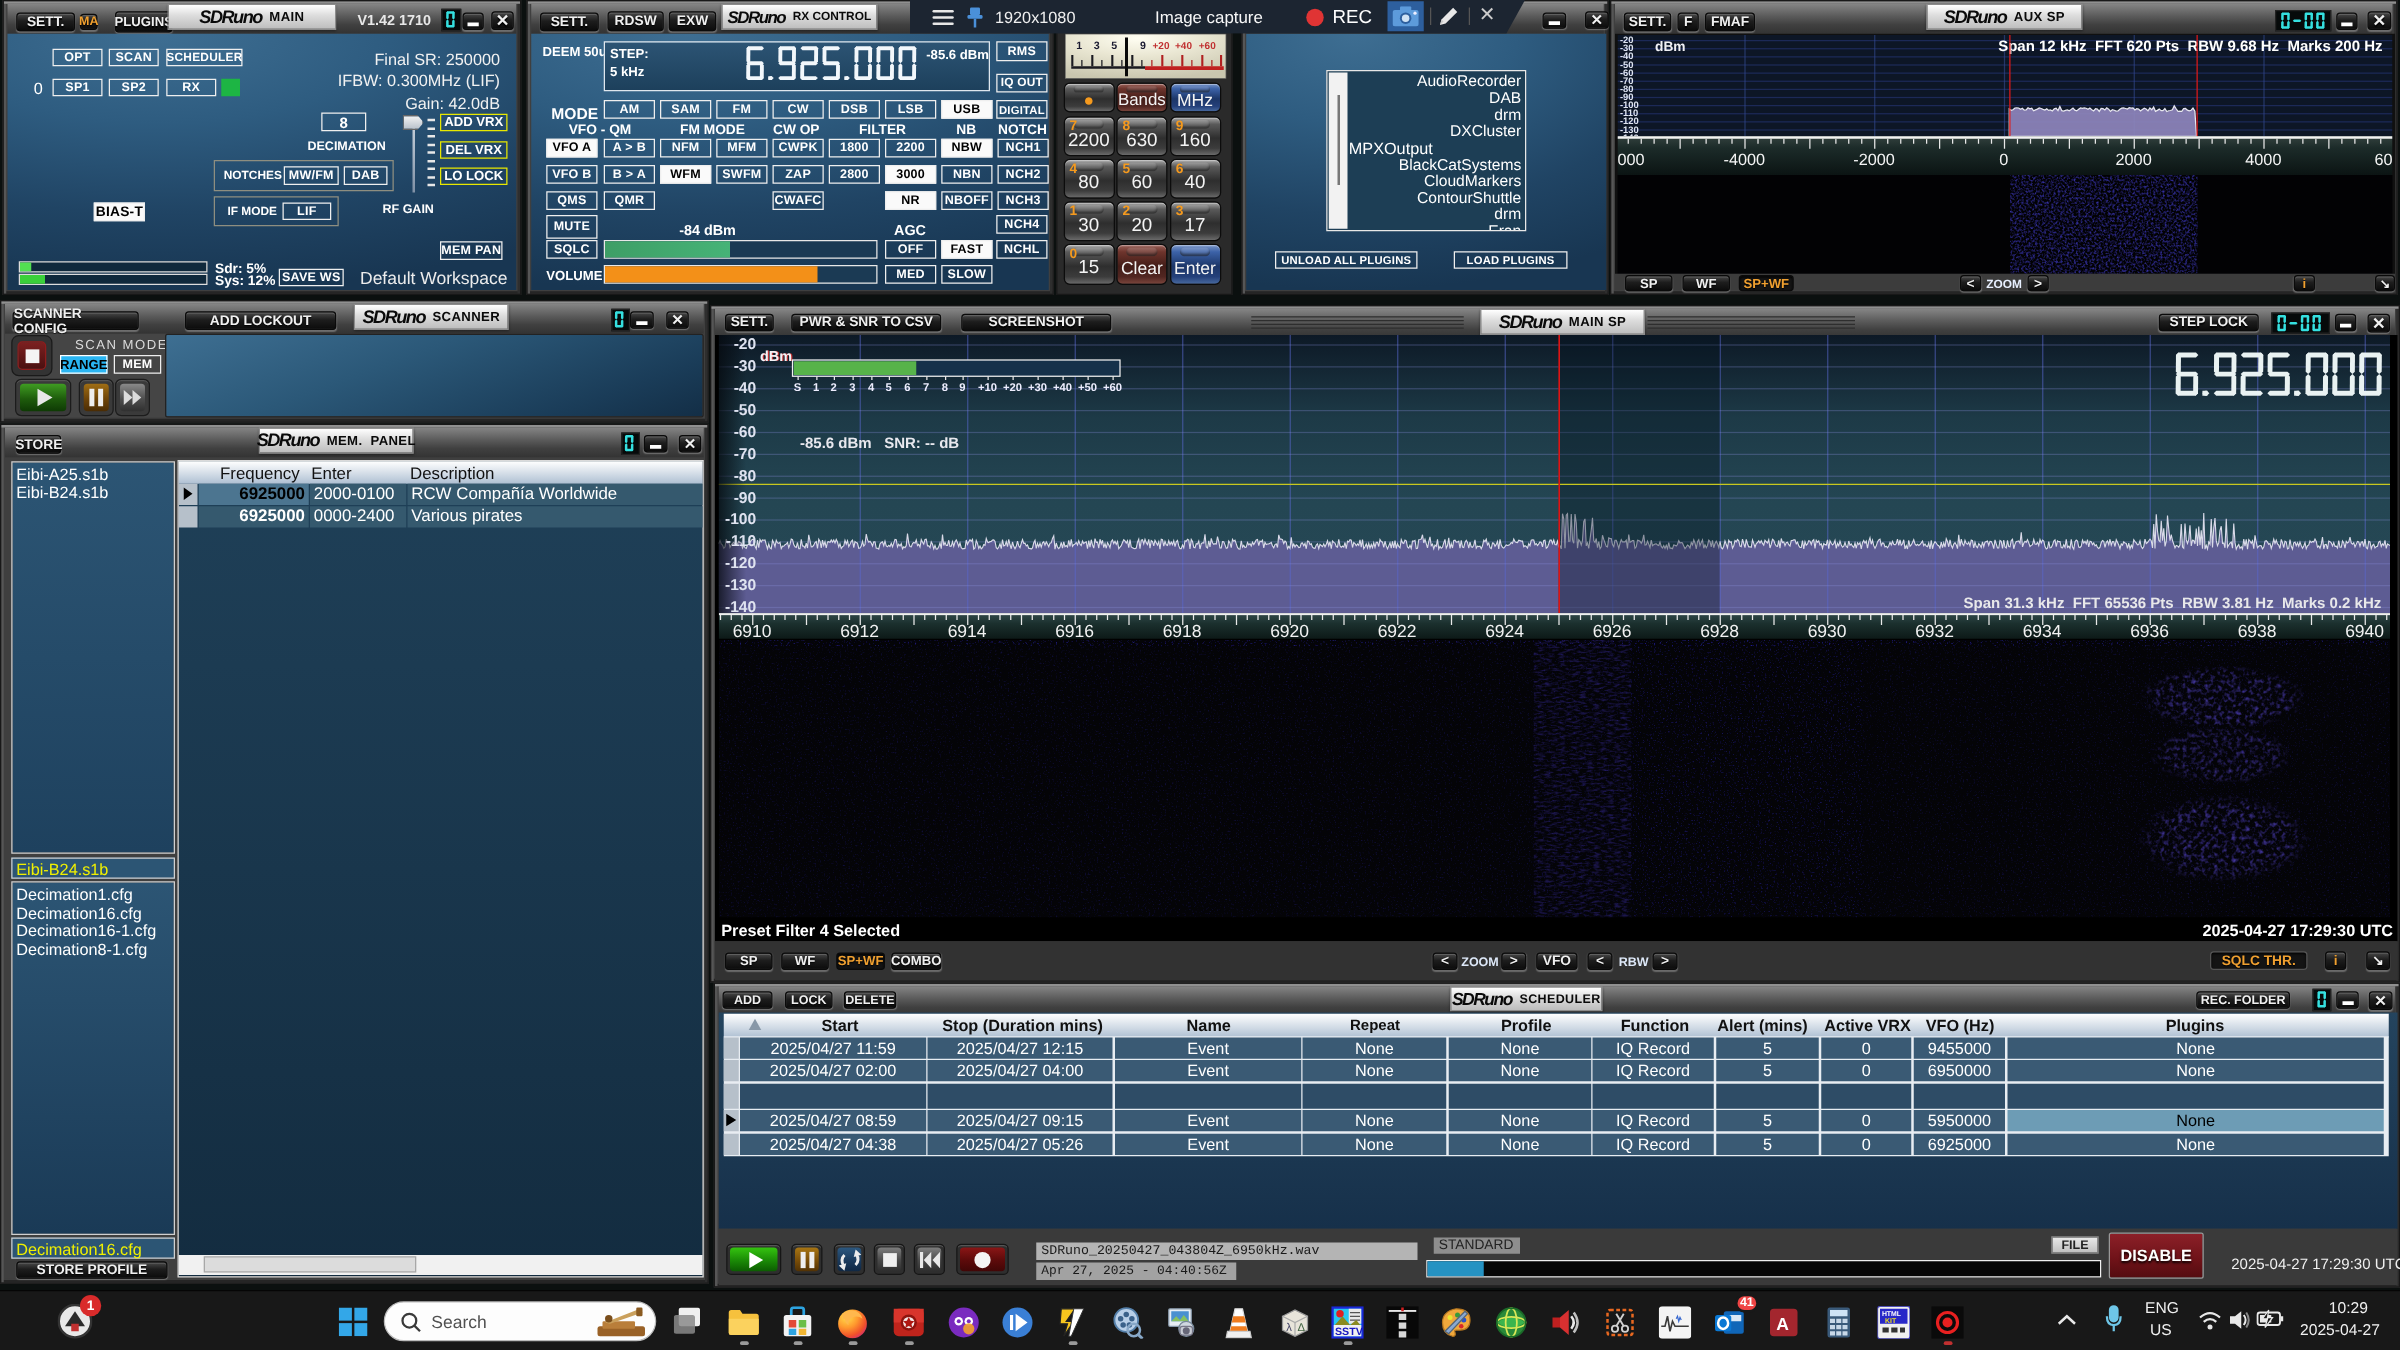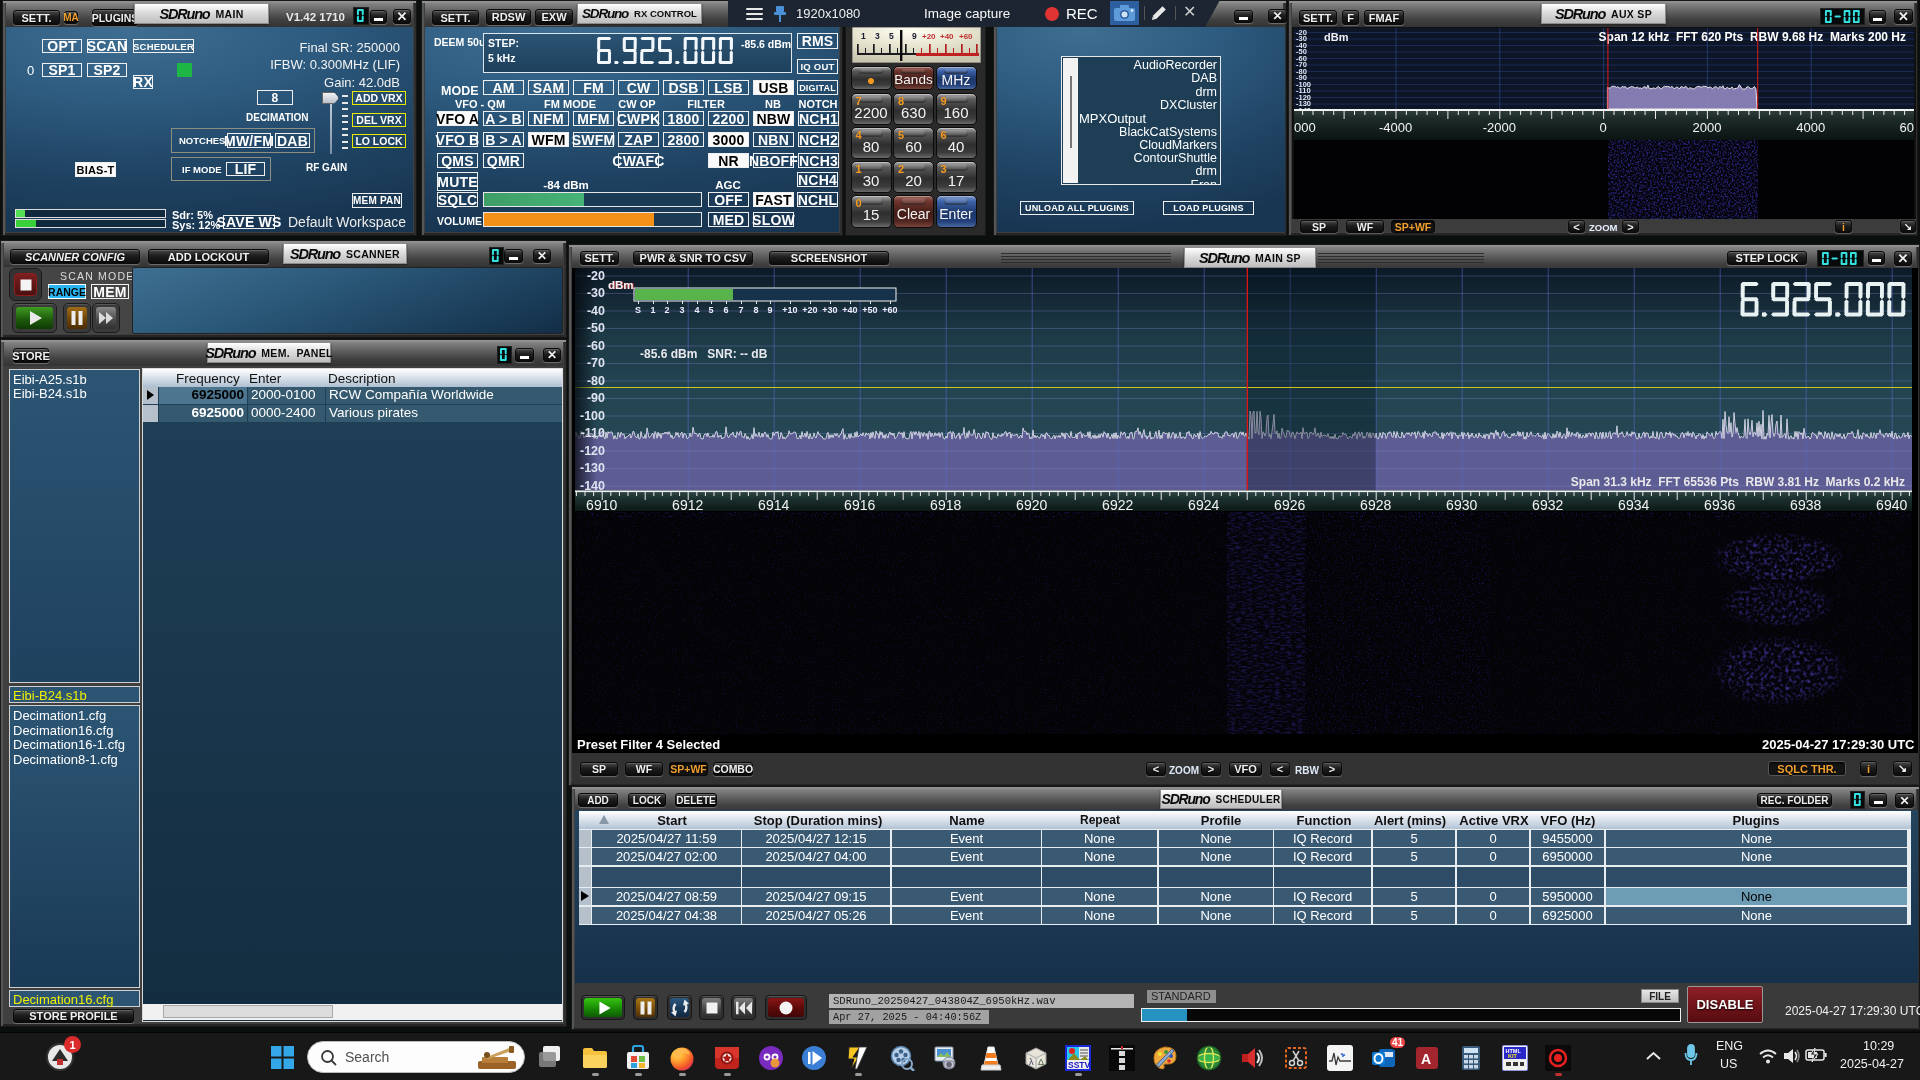--- a/index.html
+++ b/index.html
@@ -4,21 +4,21 @@
 html,body{width:1920px;height:1080px;overflow:hidden}
 body{position:relative;background:#0b100f;font-family:"Liberation Sans",sans-serif;-webkit-font-smoothing:antialiased}
 .abs{position:absolute}
 .win{position:absolute;background:#3f3f3f;border:1px solid #181818;box-shadow:inset 0 2px 0 #909090,inset 2px 0 0 #565656,inset -2px 0 0 #2e2e2e,inset 0 -2px 0 #252525}
 .tb{position:absolute;left:3px;right:3px;top:2px;height:24px;background:linear-gradient(#858585,#5c5c5c 40%,#404040 70%,#333)}
 .tbtn{position:absolute;background:linear-gradient(#484848,#1d1d1d 45%,#0c0c0c);border:1px solid #0a0a0a;border-radius:3px;color:#f0f0f0;font-weight:700;font-size:11px;display:flex;align-items:center;justify-content:center;box-shadow:0 1px 1px rgba(255,255,255,.28), inset 0 1px 0 rgba(255,255,255,.15);text-shadow:0 1px 1px #000}
 .plate{position:absolute;background:linear-gradient(#ffffff,#dcdcdc 45%,#bdbdbd);border:1px solid #8c8c8c;display:flex;align-items:center;justify-content:center;color:#0a0a0a;box-shadow:0 1px 2px rgba(0,0,0,.4)}
 .logo{font-style:italic;font-weight:700;font-size:14.5px;letter-spacing:-1.2px;margin-right:6px}
 .psub{font-weight:700;font-size:10.5px;letter-spacing:.3px}
 .body{position:absolute;background:radial-gradient(ellipse 130% 100% at 30% 0%,#3e6e92 0%,#2e5c80 35%,#204464 70%,#183652 100%)}
-.ob{position:absolute;border:1px solid #efefef;color:#fff;font-weight:700;font-size:14px;display:flex;align-items:center;justify-content:center;letter-spacing:.2px;white-space:nowrap}
+.ob{position:absolute;border:1px solid #efefef;color:#fff;font-weight:700;font-size:10px;display:flex;align-items:center;justify-content:center;letter-spacing:.2px;white-space:nowrap}
 .on{background:#fafafa;color:#000}
 .yb{position:absolute;border:1px solid #e8e800;color:#fff;font-weight:700;font-size:10.5px;display:flex;align-items:center;justify-content:center}
 .lbl{position:absolute;color:#fff;font-weight:700;font-size:10.5px;white-space:nowrap}
 .txt{position:absolute;color:#fff;white-space:nowrap}
 .grp{position:absolute;border:1px solid #8e8e80}
 .mono{font-family:"Liberation Mono",monospace}
 </style></head><body>
 <div class="win" style="left:2px;top:0;width:415px;height:236px">
     <div class="tb"></div>
     <div class="tbtn" style="left:10px;top:9px;width:47px;height:15px;">SETT.</div>
@@ -44,21 +44,21 @@
       <div style="width:9px;height:3px;background:#fff;margin-top:5px"></div>
     </div>
     <div class="tbtn" style="left:390px;top:8px;width:18px;height:15px;font-size:13px">✕</div>
     <div class="body" style="left:3px;top:26px;width:407px;height:205px">
       <div class="ob" style="left:36px;top:12px;width:40px;height:14px;">OPT</div>
       <div class="ob" style="left:81px;top:12px;width:40px;height:14px;">SCAN</div>
       <div class="ob" style="left:127px;top:12px;width:61px;height:14px;font-size:9.5px">SCHEDULER</div>
       <div class="txt" style="left:21px;top:36px;font-size:13px;">0</div>
       <div class="ob" style="left:36px;top:36px;width:40px;height:14px;">SP1</div>
       <div class="ob" style="left:81px;top:36px;width:40px;height:14px;">SP2</div>
-      <div class="ob" style="left:127px;top:48px;width:20px;height:14px;">RX</div>
+      <div class="ob" style="left:127px;top:36px;width:40px;height:14px;">RX</div>
       <div class="abs" style="left:171px;top:36px;width:15px;height:14px;background:#1db544"></div>
       <div class="txt" style="left:399px;top:13px;font-size:13px;right:13px;left:auto;text-align:right;color:#f2f2f2">Final SR: 250000</div>
       <div class="txt" style="left:399px;top:30px;font-size:13px;right:13px;left:auto;color:#f2f2f2">IFBW: 0.300MHz (LIF)</div>
       <div class="txt" style="left:399px;top:48px;font-size:13px;right:13px;left:auto;color:#f2f2f2">Gain: 42.0dB</div>
       <div class="ob" style="left:251px;top:63px;width:36px;height:15px;font-size:12px">8</div>
       <div class="lbl" style="left:240px;top:85px;font-size:10px;">DECIMATION</div>
       <div class="abs" style="left:324px;top:67px;width:2px;height:60px;background:linear-gradient(#cdd6e0,#7f90a5)"></div>
       <div class="abs" style="left:316px;top:65px;width:17px;height:12px;background:linear-gradient(#f2f2f2,#b9c2cc);clip-path:polygon(0 0,70% 0,100% 50%,70% 100%,0 100%);border:1px solid #666"></div>
       <div class="abs" style="left:336px;top:68.0px;width:6px;height:2px;background:#e8e8e8"></div>
       <div class="abs" style="left:336px;top:74.5px;width:6px;height:2px;background:#e8e8e8"></div>
@@ -998,21 +998,21 @@
       <div class="tbtn" style="left:698px;top:9px;width:20px;height:14px;">&lt;</div>
       <div class="txt" style="left:723px;top:12px;font-size:10px;font-weight:700;color:#dde8f8">RBW</div>
       <div class="tbtn" style="left:750px;top:9px;width:20px;height:14px;">&gt;</div>
       <div class="tbtn" style="left:1196px;top:8px;width:78px;height:15px;color:#f0a030;background:#141414;box-shadow:inset 0 1px 2px #000;border:1px solid #555">SQLC THR.</div>
       <div class="tbtn" style="left:1288px;top:8px;width:17px;height:15px;color:#f0a030">i</div>
       <div class="tbtn" style="left:1321px;top:8px;width:19px;height:15px;">↘</div>
     </div>
   </div>
 <div class="win" style="left:0px;top:240px;width:567px;height:98px">
     <div class="tb"></div>
-    <div class="tbtn" style="left:9px;top:8px;width:130px;height:15px;font-style:italic;">SCANNER CONFIG</div>
+    <div class="tbtn" style="left:9px;top:8px;width:101px;height:15px;">SCANNER CONFIG</div>
     <div class="tbtn" style="left:147px;top:8px;width:121px;height:15px;">ADD LOCKOUT</div>
     <div class="plate" style="left:282px;top:2px;width:124px;height:21px;">
       <span class="logo">SDRuno</span>
       <span class="psub">SCANNER</span>
     </div>
     <div class="abs" style="left:488px;top:6px;width:15px;height:18px;background:#060a0a;border:1px solid #222"></div>
     <svg style="position:absolute;left:490px;top:8px;overflow:visible" width="8" height="13">
       <g fill="#35e0e0" fill-opacity="1.0" transform="translate(1.0,0) skewX(-0.5)">
         <polygon points="1.0,0.0 5.8,0.0 6.8,1.0 5.8,2.0 1.0,2.0 0.0,1.0"></polygon>
         <polygon points="1.0,11.0 5.8,11.0 6.8,12.0 5.8,13.0 1.0,13.0 0.0,12.0"></polygon>

